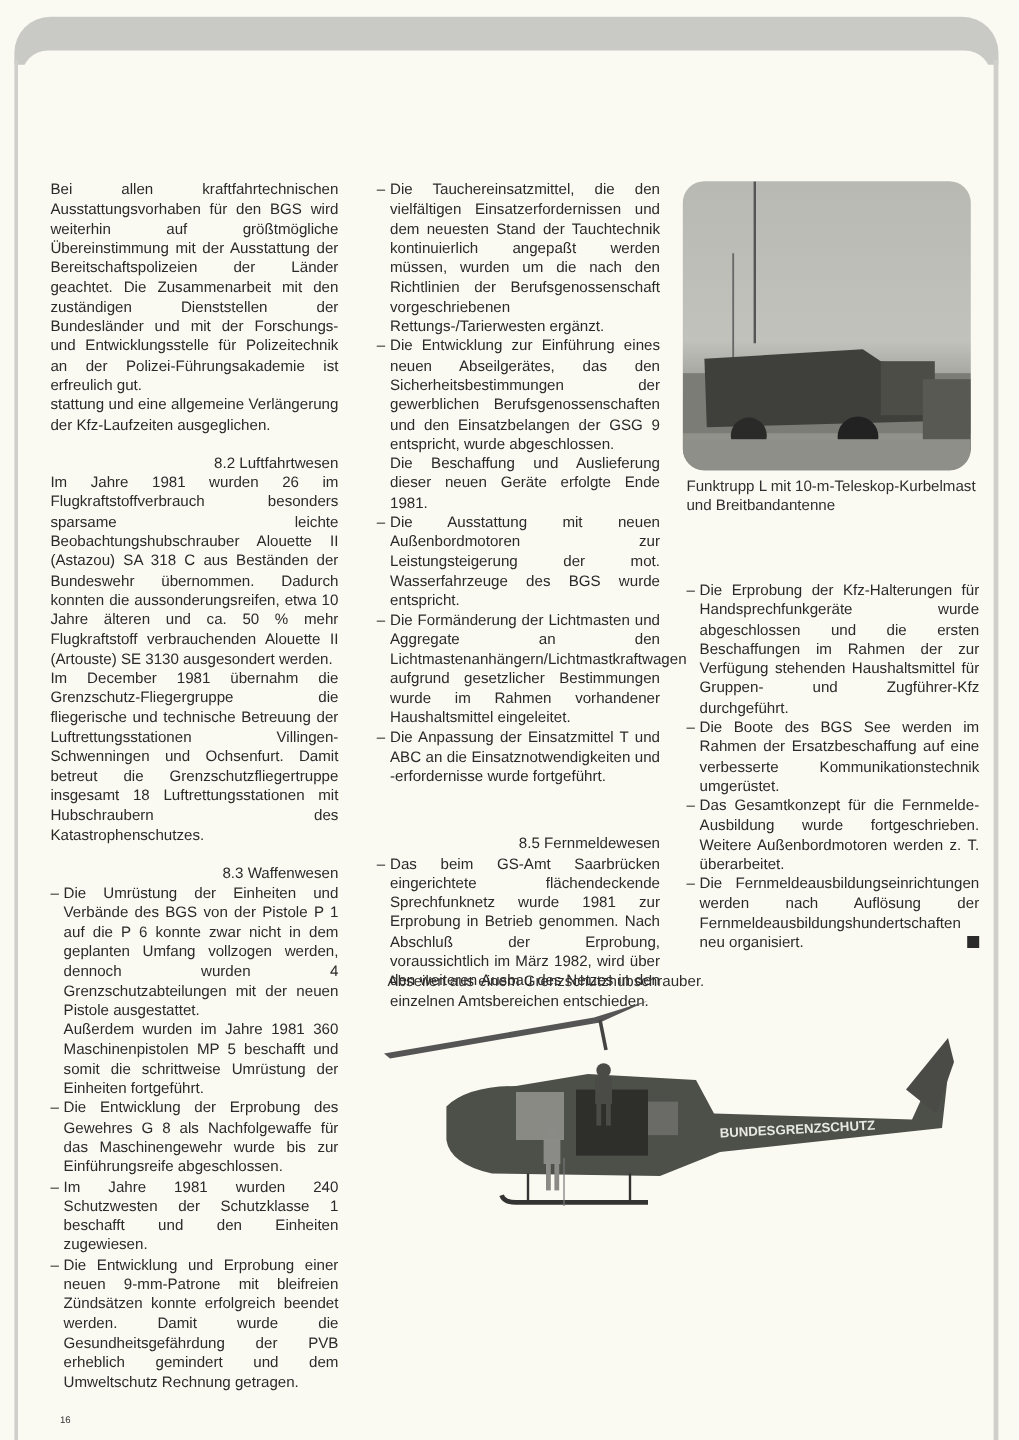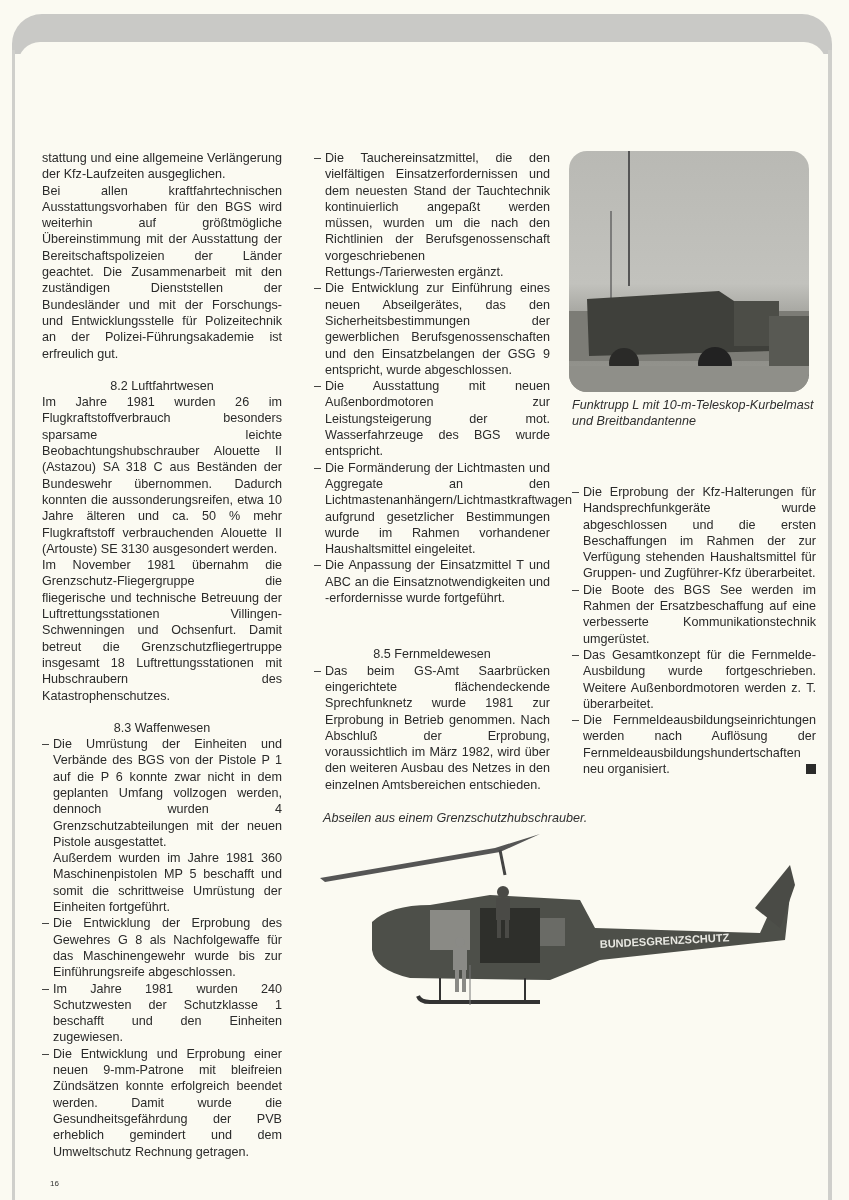--- a/index.html
+++ b/index.html
@@ -17,73 +17,74 @@
     .frame-top-inner {
       position: absolute; left: 18px; top: 42px; width: 808px; height: 30px;
       background: #fbfaf2;
       border-radius: 22px 22px 0 0;
     }
     .frame-left { position: absolute; left: 12px; top: 50px; width: 3px; height: 1150px; background: #cfcfcb; }
     .frame-right { position: absolute; left: 828px; top: 50px; width: 4px; height: 1150px; background: #cfcfcb; }
 
     .col { position: absolute; font-size: 12.6px; line-height: 16.3px; text-align: justify; }
     .col p { margin: 0; }
-    .col .h { margin: 0; text-align: center; }
+    .col .h { margin: 0; text-align: right; }
     .col .spacer { height: 16px; }
     .col .spacer2 { height: 30px; }
     .bullet { position: relative; padding-left: 11px; margin: 0; }
     .bullet .dash { position: absolute; left: 0; top: 0; }
     .indent { padding-left: 11px; margin: 0; }
 
     #col1 { left: 42px; top: 150px; width: 240px; }
     #col2 { left: 314px; top: 150px; width: 236px; }
     #col3 { left: 572px; top: 484px; width: 244px; }
 
     .photo-truck {
       position: absolute; left: 569px; top: 151px; width: 240px; height: 241px;
       border-radius: 18px; overflow: hidden;
       background: linear-gradient(#b9b9b4 0%, #c2c2bd 55%, #8a8a84 80%, #9c9c96 100%);
     }
-    .caption { position: absolute; font-style: italic; font-size: 12.6px; line-height: 16.3px; color: #2f2f2f; }
+    .caption { position: absolute; font-size: 12.6px; line-height: 16.3px; color: #2f2f2f; }
     #cap1 { left: 572px; top: 397px; width: 245px; }
     #cap2 { left: 312px; top: 810px; width: 320px; margin-left: 11px; }
 
     .heli-area { position: absolute; left: 300px; top: 830px; width: 525px; height: 345px; }
 
     .end-mark { display: inline-block; width: 10px; height: 10px; background: #2a2a2a; float: right; margin-top: 3px; }
     .page-num { position: absolute; left: 50px; top: 1179px; font-size: 8px; color: #333; }
   </style>
 </head>
 <body>
 
 <div class="frame-top"></div>
 <div class="frame-top-inner"></div>
 <div class="frame-left"></div>
 <div class="frame-right"></div>
 
 <div id="col1" class="col">
+  <p>Bei allen kraftfahrtechnischen Ausstattungsvorhaben für den BGS wird weiterhin auf größtmögliche Übereinstimmung mit der Ausstattung der Bereitschaftspolizeien der Länder geachtet. Die Zusammenarbeit mit den zuständigen Dienststellen der Bundesländer und mit der Forschungs- und Entwicklungsstelle für Polizeitechnik an der Polizei-Führungsakademie ist erfreulich gut.</p>
   <p>stattung und eine allgemeine Verlängerung der Kfz-Laufzeiten ausgeglichen.</p>
-  <p>Bei allen kraftfahrtechnischen Ausstattungsvorhaben für den BGS wird weiterhin auf größtmögliche Übereinstimmung mit der Ausstattung der Bereitschaftspolizeien der Länder geachtet. Die Zusammenarbeit mit den zuständigen Dienststellen der Bundesländer und mit der Forschungs- und Entwicklungsstelle für Polizeitechnik an der Polizei-Führungsakademie ist erfreulich gut.</p>
   <div class="spacer"></div>
   <p class="h">8.2 Luftfahrtwesen</p>
   <p>Im Jahre 1981 wurden 26 im Flugkraftstoffverbrauch besonders sparsame leichte Beobachtungshubschrauber Alouette II (Astazou) SA 318 C aus Beständen der Bundeswehr übernommen. Dadurch konnten die aussonderungsreifen, etwa 10 Jahre älteren und ca. 50 % mehr Flugkraftstoff verbrauchenden Alouette II (Artouste) SE 3130 ausgesondert werden.</p>
-  <p>Im November 1981 übernahm die Grenzschutz-Fliegergruppe die fliegerische und technische Betreuung der Luftrettungsstationen Villingen-Schwenningen und Ochsenfurt. Damit betreut die Grenzschutzfliegertruppe insgesamt 18 Luftrettungsstationen mit Hubschraubern des Katastrophenschutzes.</p>
+  <p>Im December 1981 übernahm die Grenzschutz-Fliegergruppe die fliegerische und technische Betreuung der Luftrettungsstationen Villingen-Schwenningen und Ochsenfurt. Damit betreut die Grenzschutzfliegertruppe insgesamt 18 Luftrettungsstationen mit Hubschraubern des Katastrophenschutzes.</p>
   <div class="spacer"></div>
   <p class="h">8.3 Waffenwesen</p>
   <div class="bullet"><span class="dash">–</span><span>Die Umrüstung der Einheiten und Verbände des BGS von der Pistole P 1 auf die P 6 konnte zwar nicht in dem geplanten Umfang vollzogen werden, dennoch wurden 4 Grenzschutzabteilungen mit der neuen Pistole ausgestattet.</span></div>
   <p class="indent">Außerdem wurden im Jahre 1981 360 Maschinenpistolen MP 5 beschafft und somit die schrittweise Umrüstung der Einheiten fortgeführt.</p>
   <div class="bullet"><span class="dash">–</span><span>Die Entwicklung der Erprobung des Gewehres G 8 als Nachfolgewaffe für das Maschinengewehr wurde bis zur Einführungsreife abgeschlossen.</span></div>
   <div class="bullet"><span class="dash">–</span><span>Im Jahre 1981 wurden 240 Schutzwesten der Schutzklasse 1 beschafft und den Einheiten zugewiesen.</span></div>
   <div class="bullet"><span class="dash">–</span><span>Die Entwicklung und Erprobung einer neuen 9-mm-Patrone mit bleifreien Zündsätzen konnte erfolgreich beendet werden. Damit wurde die Gesundheitsgefährdung der PVB erheblich gemindert und dem Umweltschutz Rechnung getragen.</span></div>
 
 </div>
 
 <div id="col2" class="col">
   <div class="bullet"><span class="dash">–</span><span>Die Tauchereinsatzmittel, die den vielfältigen Einsatzerfordernissen und dem neuesten Stand der Tauchtechnik kontinuierlich angepaßt werden müssen, wurden um die nach den Richtlinien der Berufsgenossenschaft vorgeschriebenen Rettungs-/Tarierwesten ergänzt.</span></div>
   <div class="bullet"><span class="dash">–</span><span>Die Entwicklung zur Einführung eines neuen Abseilgerätes, das den Sicherheitsbestimmungen der gewerblichen Berufsgenossenschaften und den Einsatzbelangen der GSG 9 entspricht, wurde abgeschlossen.</span></div>
+  <p class="indent">Die Beschaffung und Auslieferung dieser neuen Geräte erfolgte Ende 1981.</p>
   <div class="bullet"><span class="dash">–</span><span>Die Ausstattung mit neuen Außenbordmotoren zur Leistungsteigerung der mot. Wasserfahrzeuge des BGS wurde entspricht.</span></div>
   <div class="bullet"><span class="dash">–</span><span>Die Formänderung der Lichtmasten und Aggregate an den Lichtmastenanhängern/Lichtmastkraftwagen aufgrund gesetzlicher Bestimmungen wurde im Rahmen vorhandener Haushaltsmittel eingeleitet.</span></div>
   <div class="bullet"><span class="dash">–</span><span>Die Anpassung der Einsatzmittel T und ABC an die Einsatznotwendigkeiten und -erfordernisse wurde fortgeführt.</span></div>
   <div class="spacer2" style="height:40px"></div>
   <p class="h">8.5 Fernmeldewesen</p>
   <div class="bullet"><span class="dash">–</span><span>Das beim GS-Amt Saarbrücken eingerichtete flächendeckende Sprechfunknetz wurde 1981 zur Erprobung in Betrieb genommen. Nach Abschluß der Erprobung, voraussichtlich im März 1982, wird über den weiteren Ausbau des Netzes in den einzelnen Amtsbereichen entschieden.</span></div>
 </div>
 
 <div class="photo-truck">
   <svg width="240" height="241" viewBox="0 0 240 241">
@@ -94,21 +95,21 @@
     <rect x="165" y="150" width="45" height="45" fill="#4c4d47"></rect>
     <rect x="200" y="165" width="40" height="60" fill="#585953"></rect>
     <circle cx="146" cy="213" r="17" fill="#222"></circle>
     <circle cx="55" cy="212" r="15" fill="#2a2a28"></circle>
     <rect x="0" y="215" width="240" height="26" fill="#8f8f89"></rect>
   </svg>
 </div>
 <div id="cap1" class="caption">Funktrupp L mit 10-m-Teleskop-Kurbelmast und Breitbandantenne</div>
 
 <div id="col3" class="col">
-  <div class="bullet"><span class="dash">–</span><span>Die Erprobung der Kfz-Halterungen für Handsprechfunkgeräte wurde abgeschlossen und die ersten Beschaffungen im Rahmen der zur Verfügung stehenden Haushaltsmittel für Gruppen- und Zugführer-Kfz überarbeitet.</span></div>
+  <div class="bullet"><span class="dash">–</span><span>Die Erprobung der Kfz-Halterungen für Handsprechfunkgeräte wurde abgeschlossen und die ersten Beschaffungen im Rahmen der zur Verfügung stehenden Haushaltsmittel für Gruppen- und Zugführer-Kfz durchgeführt.</span></div>
   <div class="bullet"><span class="dash">–</span><span>Die Boote des BGS See werden im Rahmen der Ersatzbeschaffung auf eine verbesserte Kommunikationstechnik umgerüstet.</span></div>
   <div class="bullet"><span class="dash">–</span><span>Das Gesamtkonzept für die Fernmelde-Ausbildung wurde fortgeschrieben. Weitere Außenbordmotoren werden z. T. überarbeitet.</span></div>
   <div class="bullet"><span class="dash">–</span><span>Die Fernmeldeausbildungseinrichtungen werden nach Auflösung der Fernmeldeausbildungshundertschaften neu organisiert.</span><span class="end-mark"></span></div>
 </div>
 
 <div id="cap2" class="caption">Abseilen aus einem Grenzschutzhubschrauber.</div>
 <div class="heli-area">
   <svg width="525" height="345" viewBox="0 0 525 345">
 
     <path d="M20 48 L195 18 L240 4 L200 22 L25 52 Z" fill="#555"></path>

